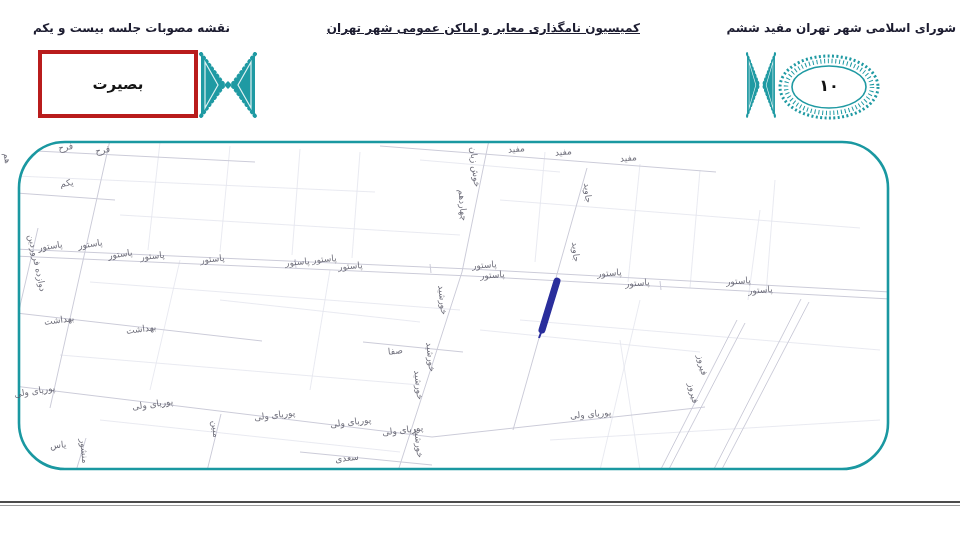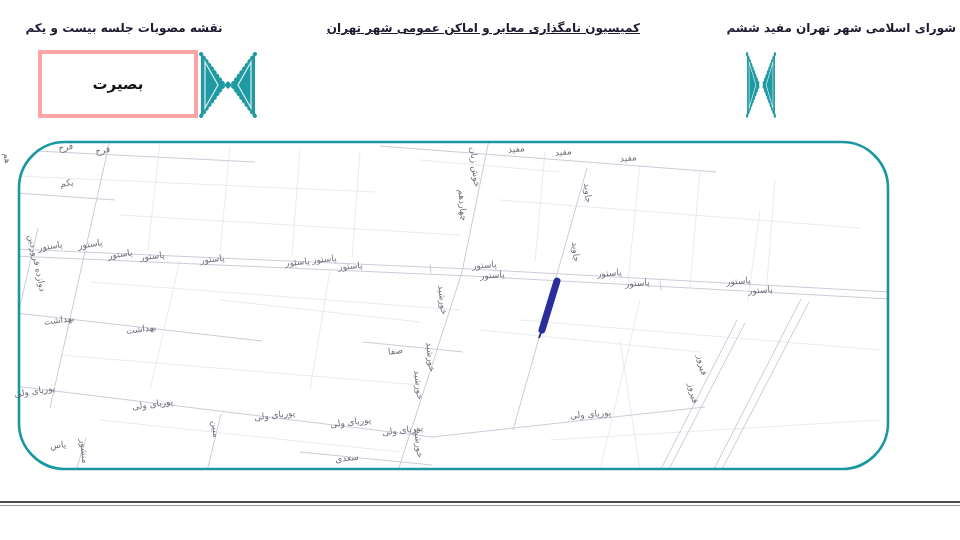--- a/index.html
+++ b/index.html
@@ -1,23 +1,23 @@
 <!DOCTYPE html>
 <html lang="fa"><head>
 <meta charset="utf-8">
 <style>
   html,body{margin:0;padding:0;background:#ffffff;}
   .page{position:relative;width:960px;height:540px;background:#ffffff;overflow:hidden;
         font-family:"DejaVu Sans",sans-serif;}
   .hdr{position:absolute;top:21px;font-weight:bold;font-size:12px;color:#1c1c30;
-       text-align:center;white-space:nowrap;}
+       text-align:right;white-space:nowrap;}
   .hdr-right{left:738px;width:218px;}
   .hdr-center{left:350px;width:290px;text-decoration:underline;}
   .hdr-left{left:18px;width:212px;}
-  .frame-box{position:absolute;top:50px;height:68px;border:4px solid #fca5a5;background:#fff;
+  .frame-box{position:absolute;top:50px;height:68px;border:4px solid #b91c1c;background:#fff;
              box-sizing:border-box;display:flex;align-items:center;justify-content:center;
              font-weight:bold;color:#141414;white-space:nowrap;}
   .title-box{left:262px;width:483px;font-size:14px;}
   .name-box{left:38px;width:160px;font-size:15px;}
   .ornament{position:absolute;top:52px;}
   .badge{position:absolute;left:777px;top:54px;width:104px;height:66px;}
   .badge-num{position:absolute;left:0;top:0;width:104px;height:62px;display:flex;
              align-items:center;justify-content:center;font-weight:bold;font-size:16px;color:#111;}
   .map-svg{position:absolute;left:16px;top:139px;}
   .labels-layer{position:absolute;left:0;top:0;width:960px;height:540px;pointer-events:none;}
@@ -51,20 +51,28 @@
 
   <svg class="ornament" style="left:746px" width="30" height="66" viewBox="0 0 58 66" preserveAspectRatio="none">
     <path d="M2,2 L2,64 L25,33 Z" fill="#1f9aa3"></path>
     <path d="M56,2 L56,64 L33,33 Z" fill="#1f9aa3"></path>
     <path d="M2,2 L25,33 L2,64" fill="none" stroke="#1f9aa3" stroke-width="4" stroke-dasharray="0.5,4" stroke-linecap="round"></path>
     <path d="M56,2 L33,33 L56,64" fill="none" stroke="#1f9aa3" stroke-width="4" stroke-dasharray="0.5,4" stroke-linecap="round"></path>
     <path d="M6,10 L6,56 L19,33 Z" fill="none" stroke="#ffffff" stroke-width="1.2" opacity="0.85"></path>
     <path d="M52,10 L52,56 L39,33 Z" fill="none" stroke="#ffffff" stroke-width="1.2" opacity="0.85"></path>
   </svg>
 
+  <div class="badge">
+    <svg width="104" height="66" viewBox="0 0 104 66">
+      <ellipse cx="52" cy="33" rx="49" ry="31" fill="none" stroke="#1f9aa3" stroke-width="3" stroke-dasharray="2,2.4"></ellipse>
+      <ellipse cx="52" cy="33" rx="43" ry="26" fill="none" stroke="#1f9aa3" stroke-width="4.5" stroke-dasharray="1,2.8"></ellipse>
+      <ellipse cx="52" cy="33" rx="37" ry="21" fill="#ffffff" stroke="#1f9aa3" stroke-width="1.6"></ellipse>
+    </svg>
+    <span class="badge-num">۱۰</span>
+  </div>
 
   <svg class="map-svg" width="875" height="333" viewBox="16 139 875 333">
     <defs>
       <clipPath id="mapclip">
           <rect x="19" y="142" width="869" height="327" rx="46"></rect>
         </clipPath>
     </defs>
     <g clip-path="url(#mapclip)">
 
       <g stroke="#e3e5ee" stroke-width="0.8" fill="none">

